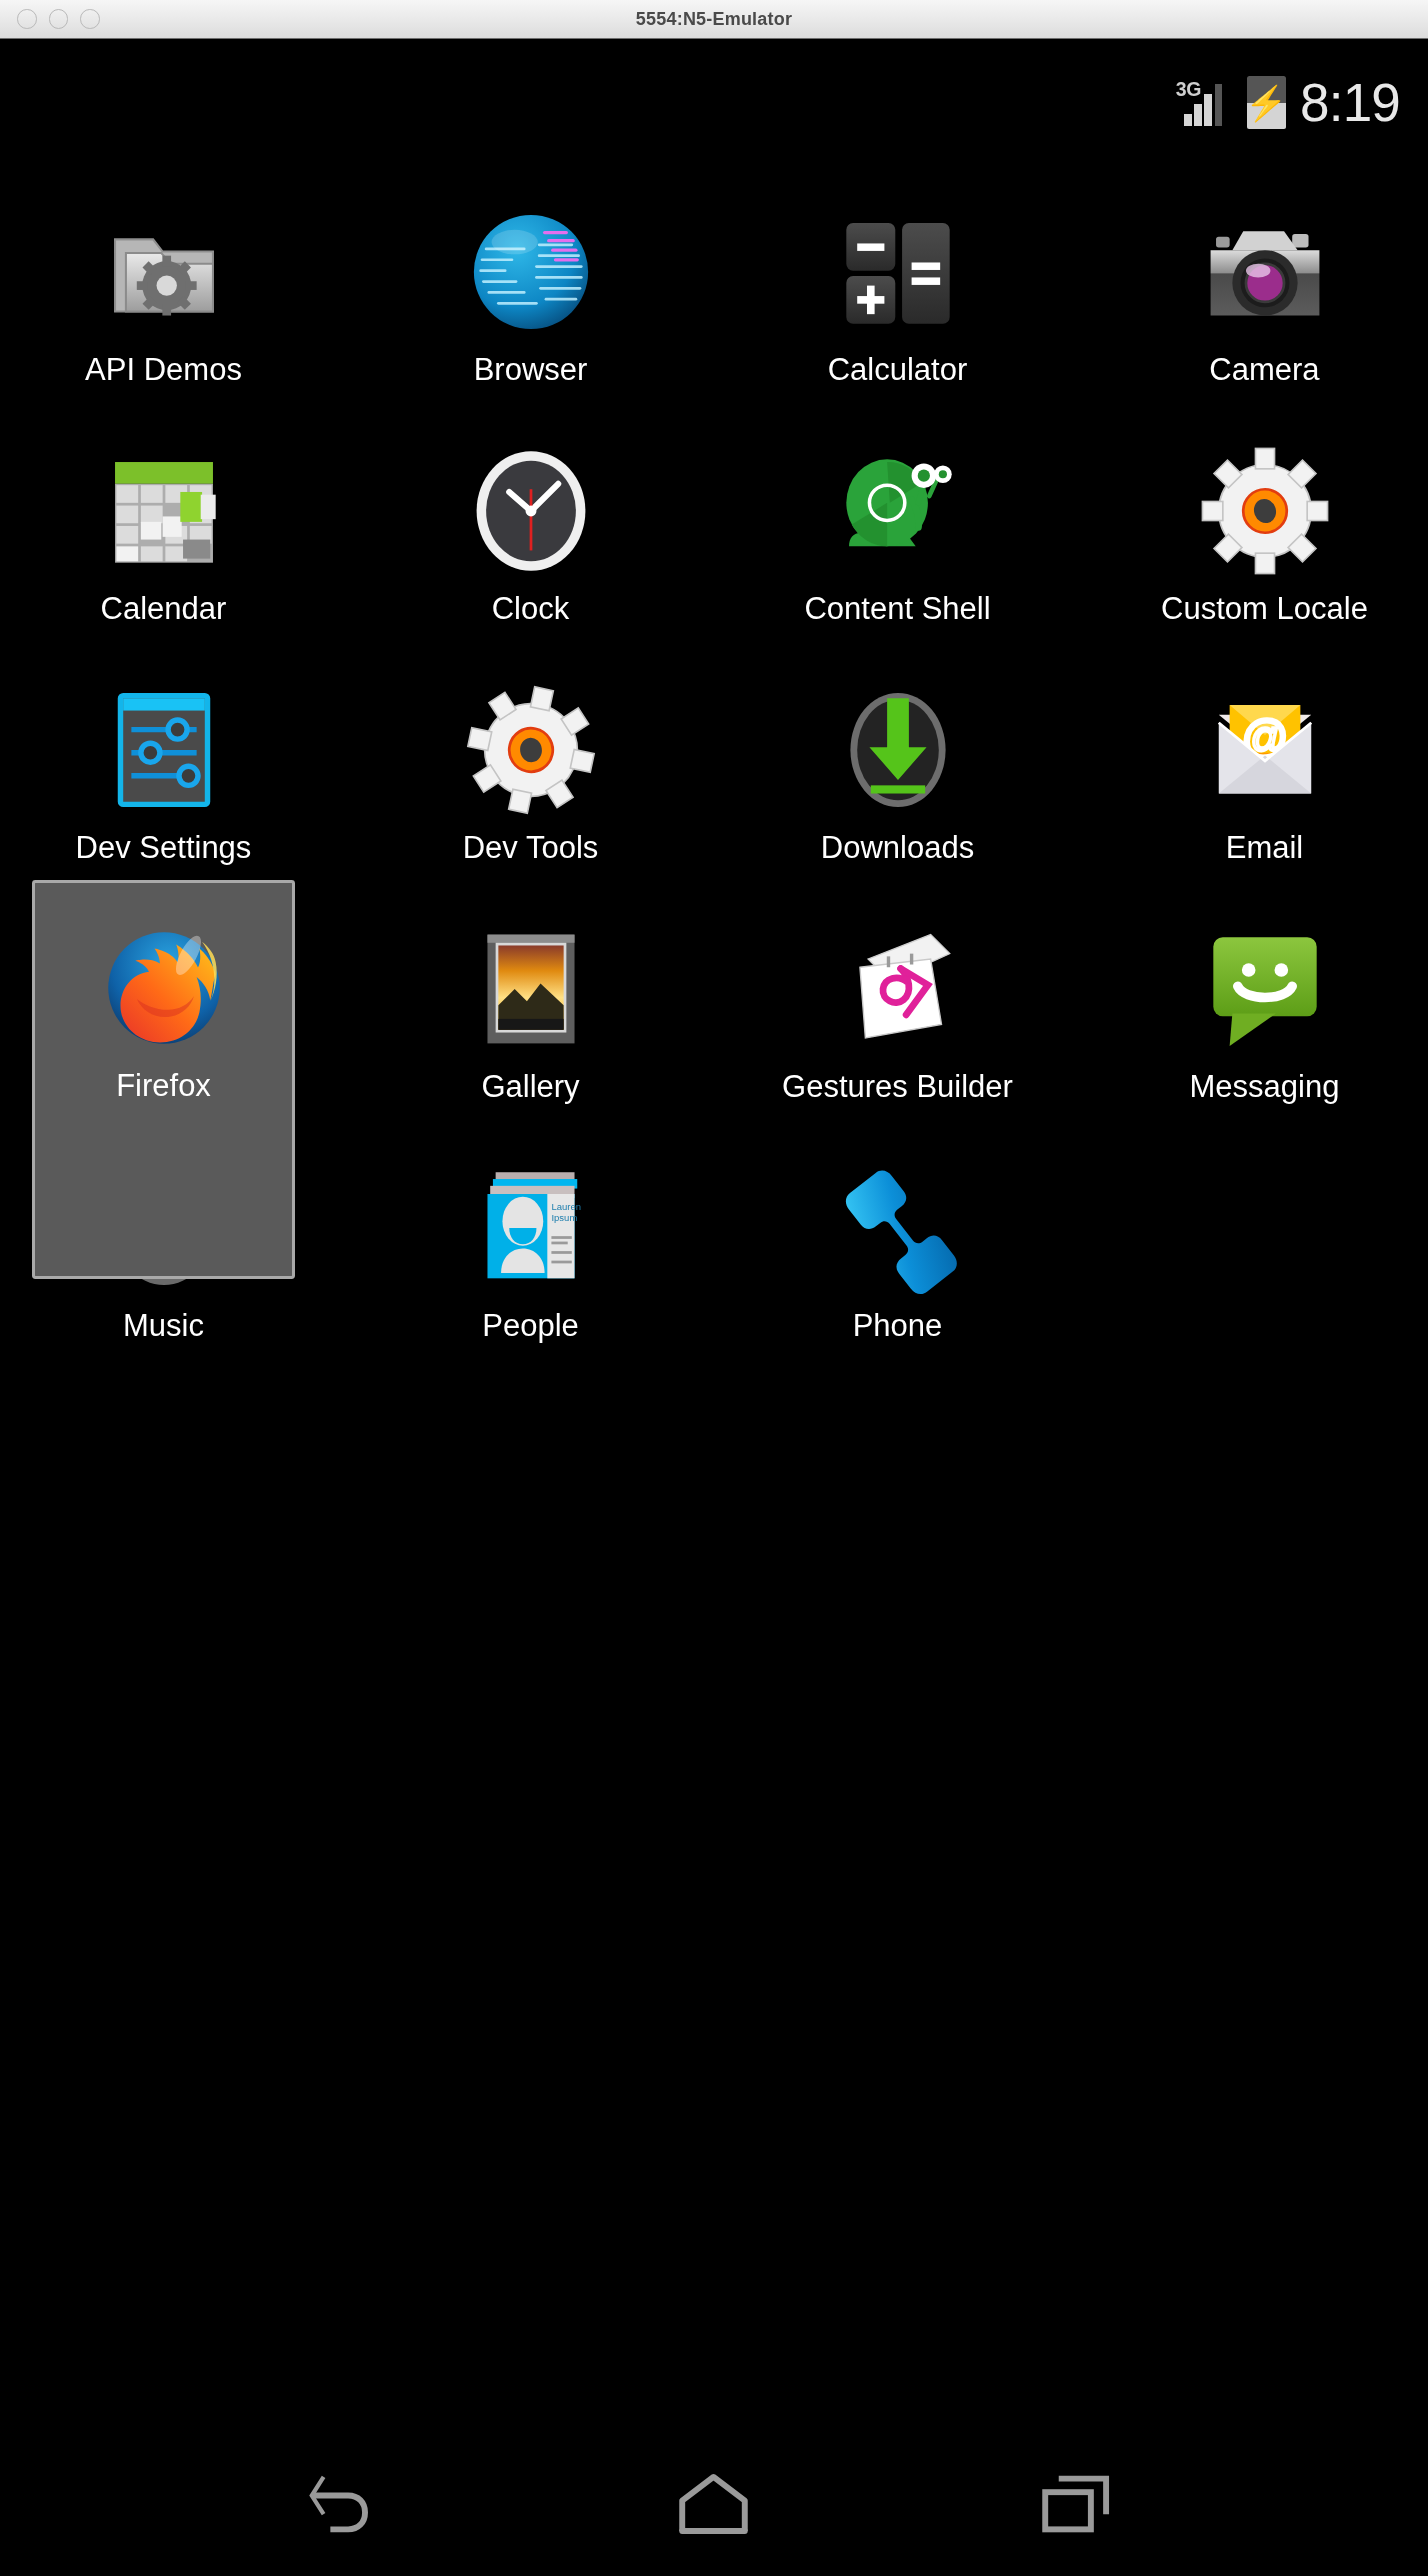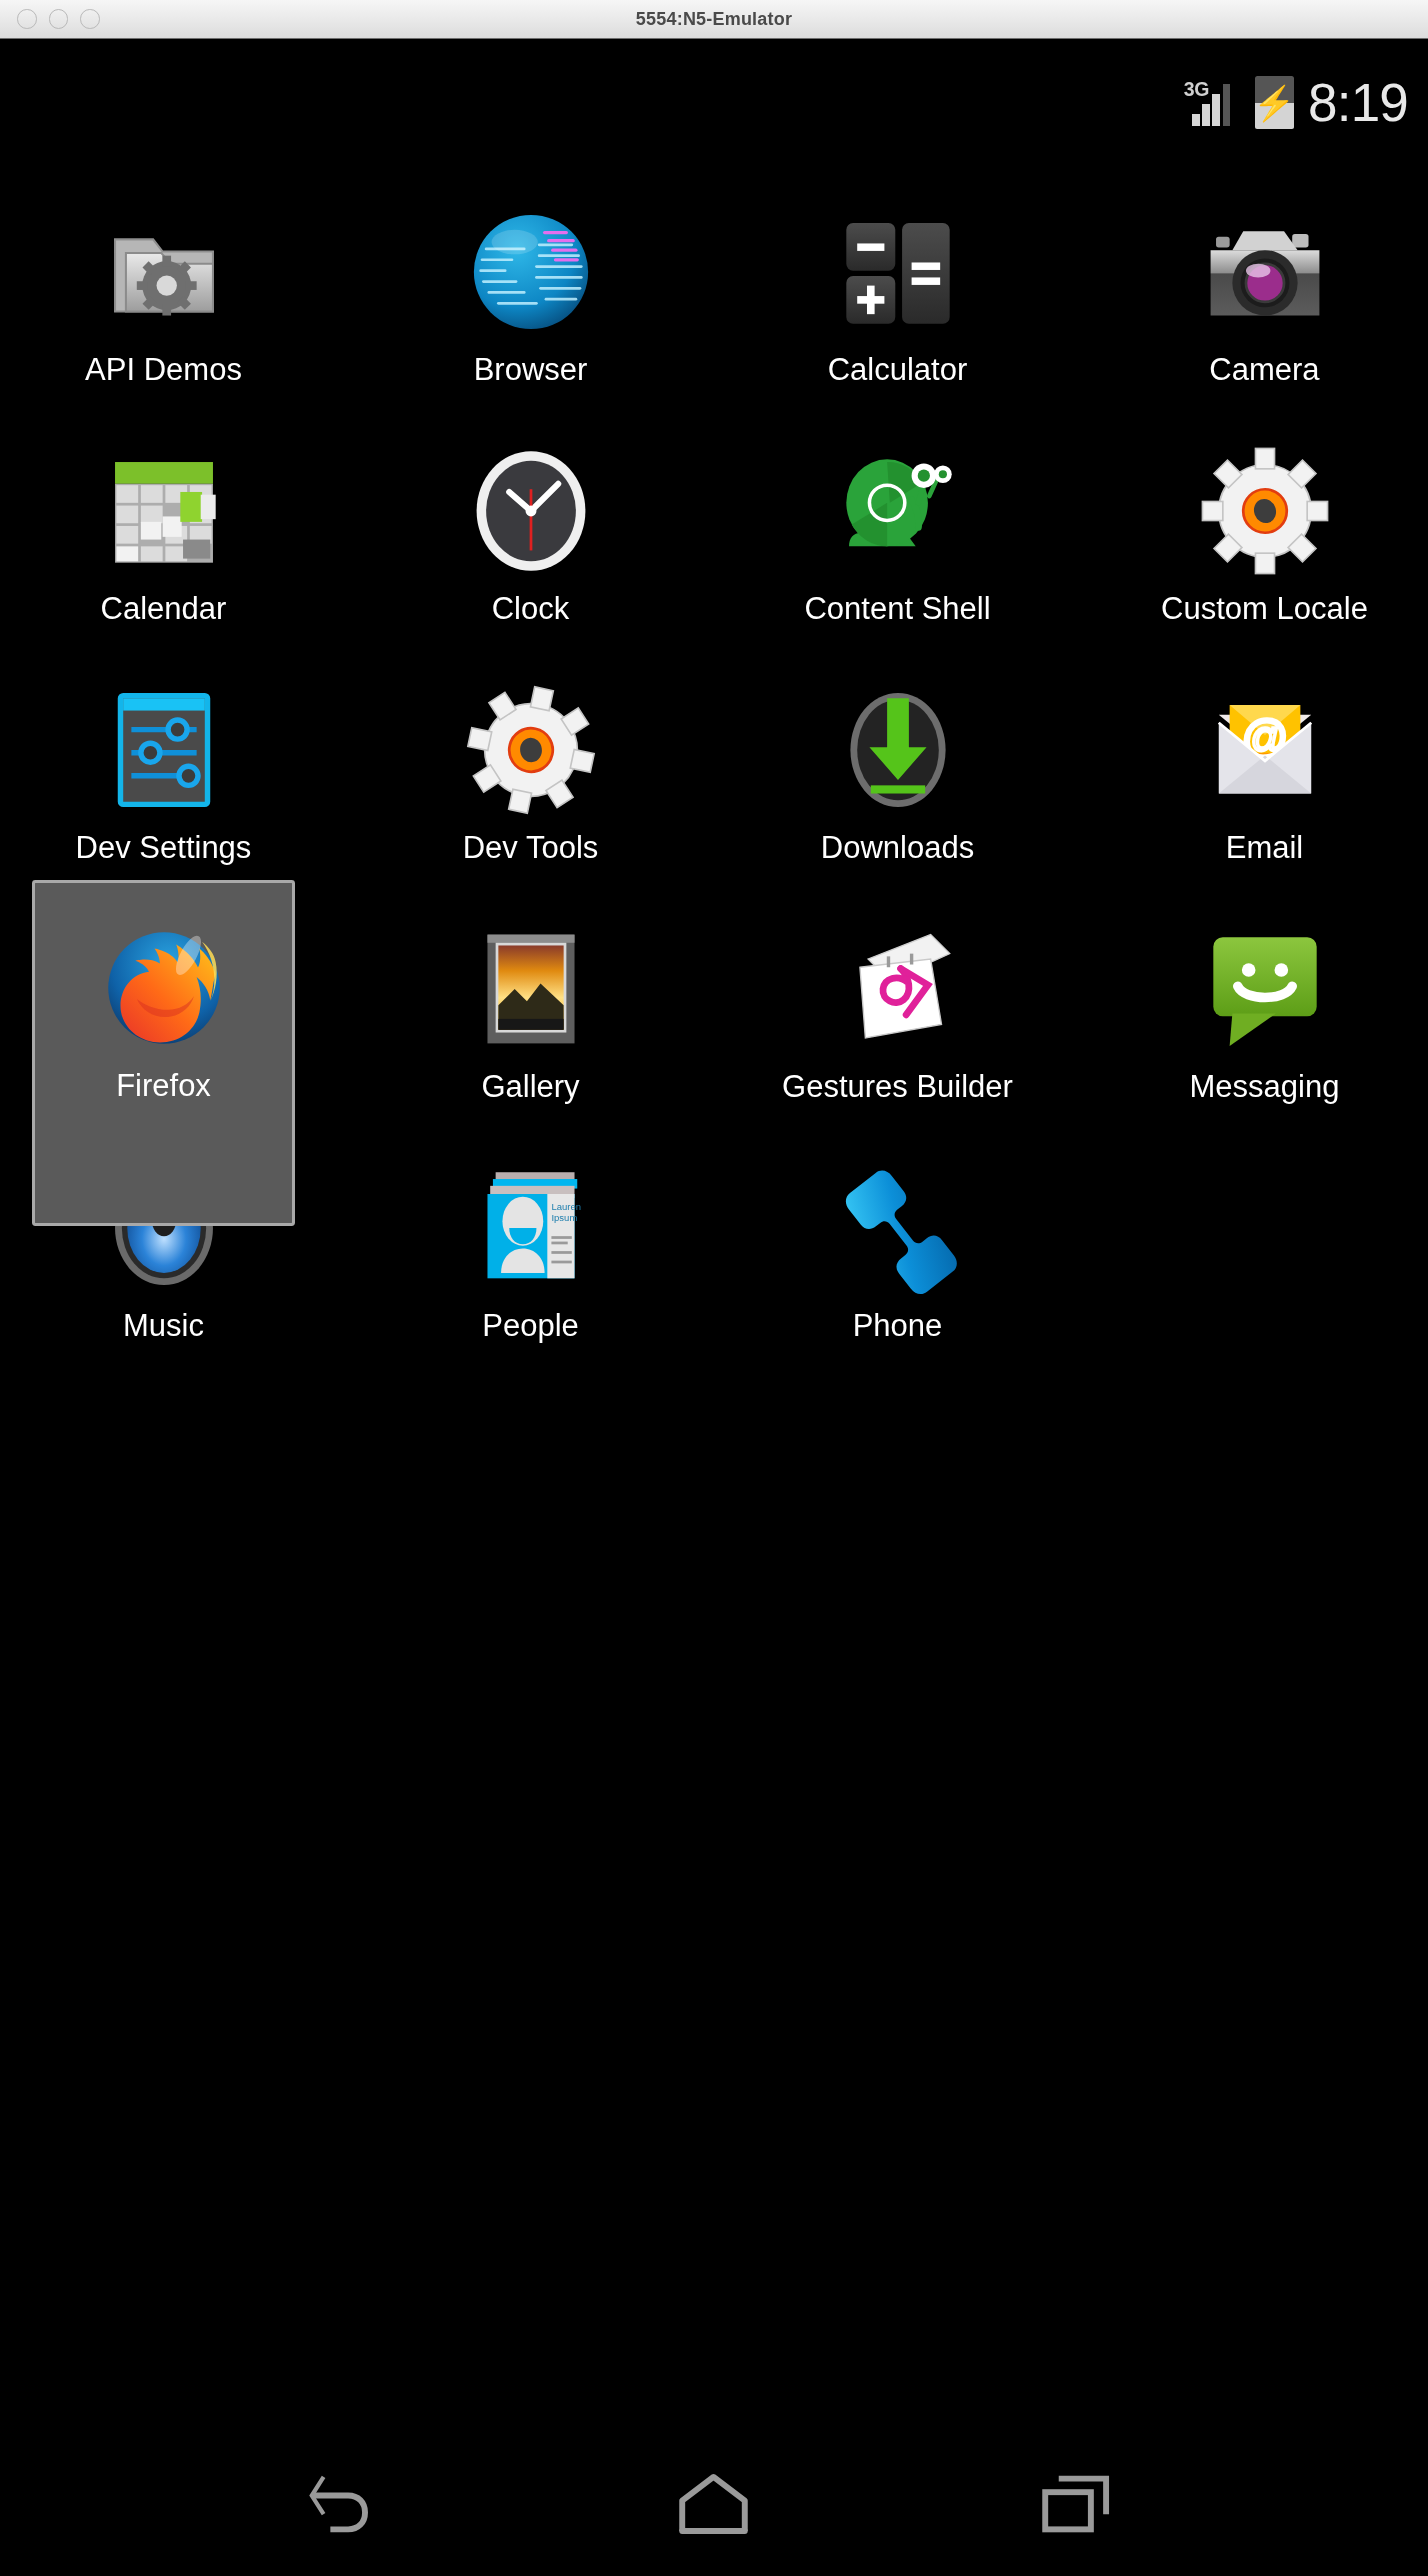--- a/index.html
+++ b/index.html
@@ -24,21 +24,21 @@
     font-size:18px; color:#4a4a4a; font-weight:600;
     letter-spacing:0.2px;
   }
 
   
   .screen { position:relative; width:1428px; height:2537px; background:#000; }
 
   
   .statusbar {
     height:127px; display:flex; align-items:center; justify-content:flex-end;
-    padding-right:20px; gap:13.6px;
+    padding-right:28px; gap:13.6px;
   }
   .sig-wrap { position:relative; width:53px; height:53px; }
   .sig-3g {
     position:absolute; top:1.7px; left:-5.1px; font-size:19.5px; color:#cfcfcf;
     font-weight:bold; letter-spacing:-0.4px;
   }
   .sig-bars { position:absolute; bottom:3.4px; left:3.4px; display:flex; align-items:flex-end; gap:2.5px; }
   .sig-bars i { display:block; width:7.6px; background:#d6d6d6; }
   .sig-bars i.off { background:#555; }
   .battery {
@@ -76,21 +76,21 @@
     display:grid; grid-template-columns:repeat(4,1fr);
     grid-auto-rows:199px; padding:25.5px 0 0 0;gap:40px;
   }
   .cell {
     display:flex; flex-direction:column; align-items:center;
     justify-content:flex-start; padding-top:12px; position:relative;
   }
   .cell.selected {
     background:#5a5a5a; border:3.4px solid #a9a9a9;
     border-radius:3.4px; margin:-29px 32px 0 32px; padding-top:37px;
-    height:346px; z-index:2;
+    height:399px; z-index:2;
   }
   .icon { width:136px; height:136px; position:relative; }
   .label {
     margin-top:13.6px; font-size:31px; color:#fff; text-align:center;
     line-height:1.12; width:100%; padding:0 5.1px;
   }
 
   
   .navbar {
     position:absolute; bottom:0; left:0; right:0; height:144px;

